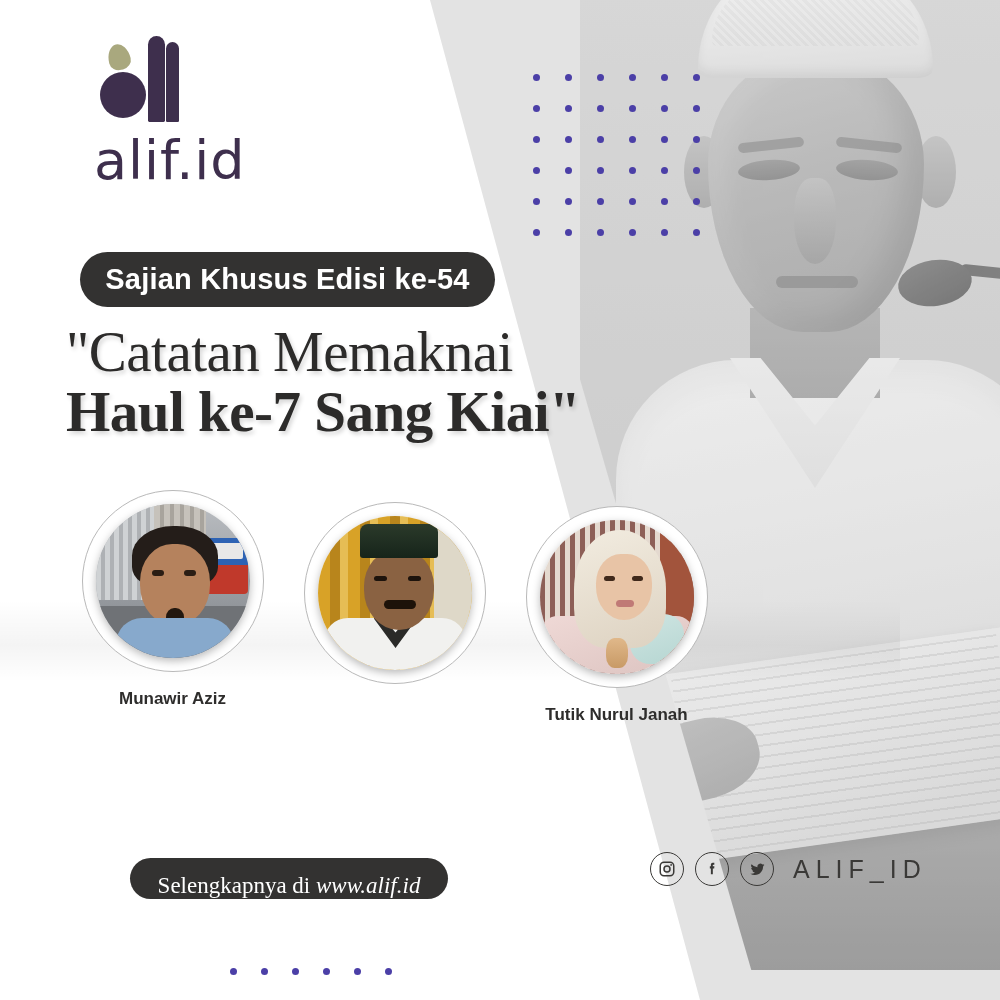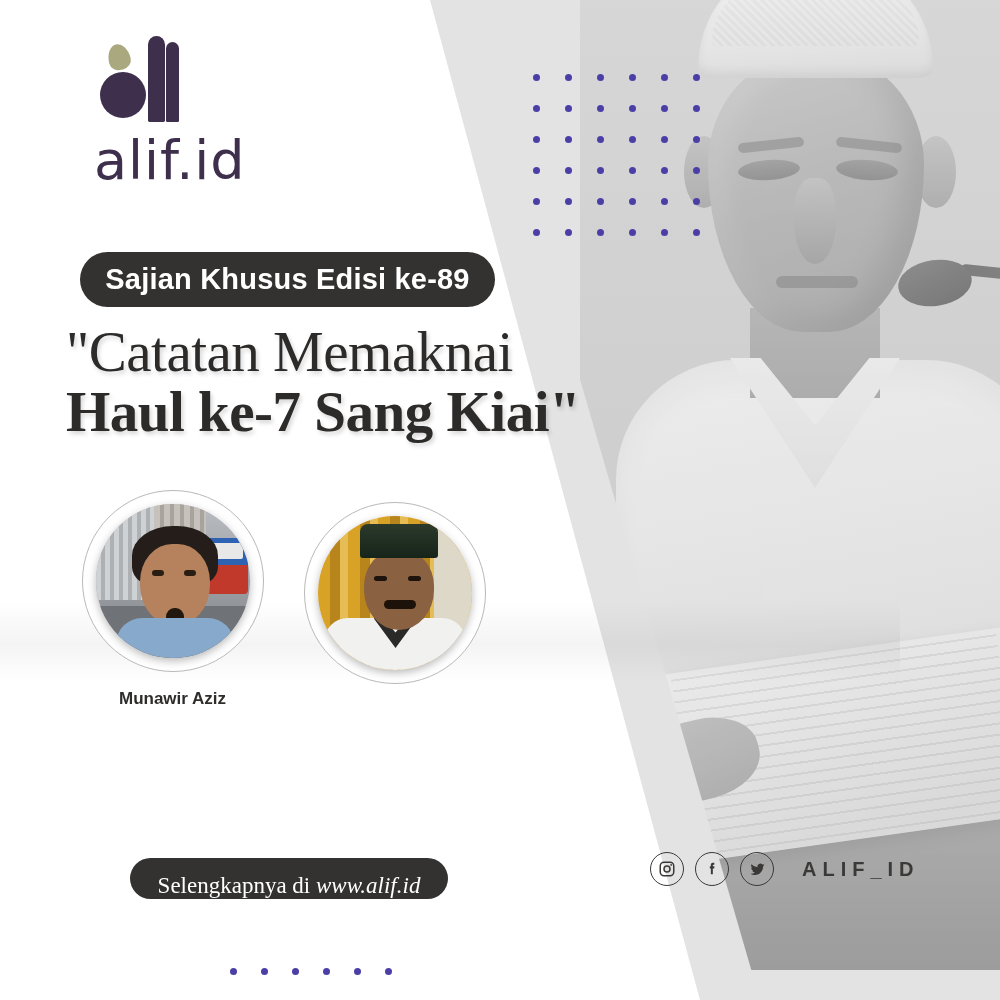--- a/index.html
+++ b/index.html
@@ -277,23 +277,23 @@
   
   .social{position:absolute;left:650px;top:852px;z-index:6;display:flex;align-items:center;gap:11px;}
   .sicon{
     width:32px;height:32px;border-radius:50%;
     border:1.7px solid #3a3937;
     display:flex;align-items:center;justify-content:center;
     color:#3a3937;
   }
   .sicon svg{display:block;}
   .handle{
-    margin-left:17px;
+    margin-left:8px;
     font-family:"Liberation Sans", sans-serif;
-    font-size:20px;font-weight:700;letter-spacing:6px;color:#3a3937;
+    font-size:25px;font-weight:400;letter-spacing:6px;color:#3a3937;
   }
 </style>
 </head>
 <body>
 
 <div id="poster">
 
   <div class="grey-wedge"></div>
 
   <div class="kiai-wrap">
@@ -362,21 +362,21 @@
       <span></span>
     <span></span>
       <span></span>
       <span></span>
       <span></span>
       <span></span>
       <span></span>
   </div>
 
   <div class="pill" id="edition-pill">
-    <span class="pill-text">Sajian Khusus Edisi ke-89</span>
+    <span class="pill-text">Sajian Khusus Edisi ke-54</span>
   </div>
 
   <div class="headline">
     <div class="hl-1">"Catatan Memaknai</div>
     <div class="hl-2">Haul ke-7 Sang Kiai"</div>
   </div>
 
   <div class="band"></div>
 
   <div class="speakers">
@@ -412,20 +412,38 @@
             <span class="face"></span>
               <span class="peci"></span>
             <span class="eye l"></span>
               <span class="eye r"></span>
               <span class="must"></span>
           </div>
         </div>
       </div>
     </div>
 
+    <div class="speaker">
+      <div class="ring">
+        <div class="avatar">
+          <div class="av av4">
+            <span class="wallR"></span>
+              <span class="robe"></span>
+              <span class="scarf"></span>
+            <span class="hijab"></span>
+              <span class="face"></span>
+            <span class="eye l"></span>
+              <span class="eye r"></span>
+              <span class="lips"></span>
+            <span class="brooch"></span>
+          </div>
+        </div>
+      </div>
+      <div class="sp-name">Tutik Nurul Janah</div>
+    </div>
 
   </div>
 
   <div class="pill" id="cta-pill">
     <span class="cta-text"><span>Selengkapnya di </span><span class="cta-url">www.alif.id</span></span>
   </div>
 
   <div class="social">
     <span class="sicon">
       <svg width="18" height="18" viewBox="0 0 24 24" fill="none" stroke="currentColor" stroke-width="2">

